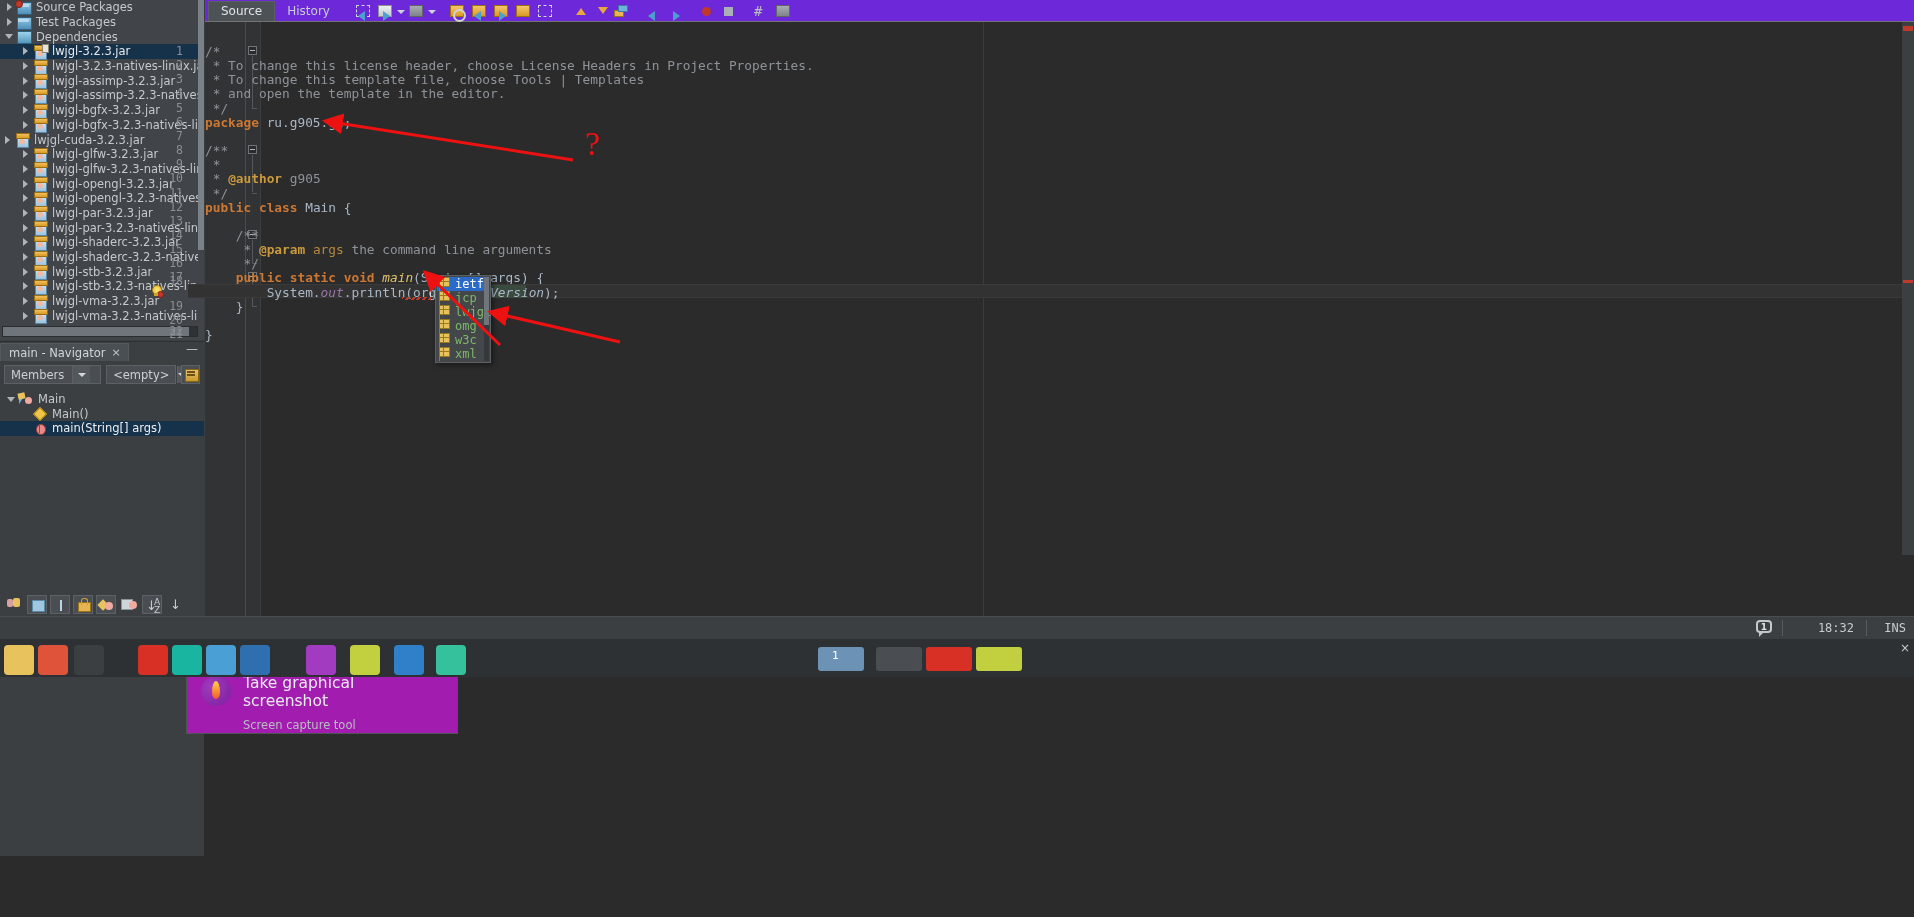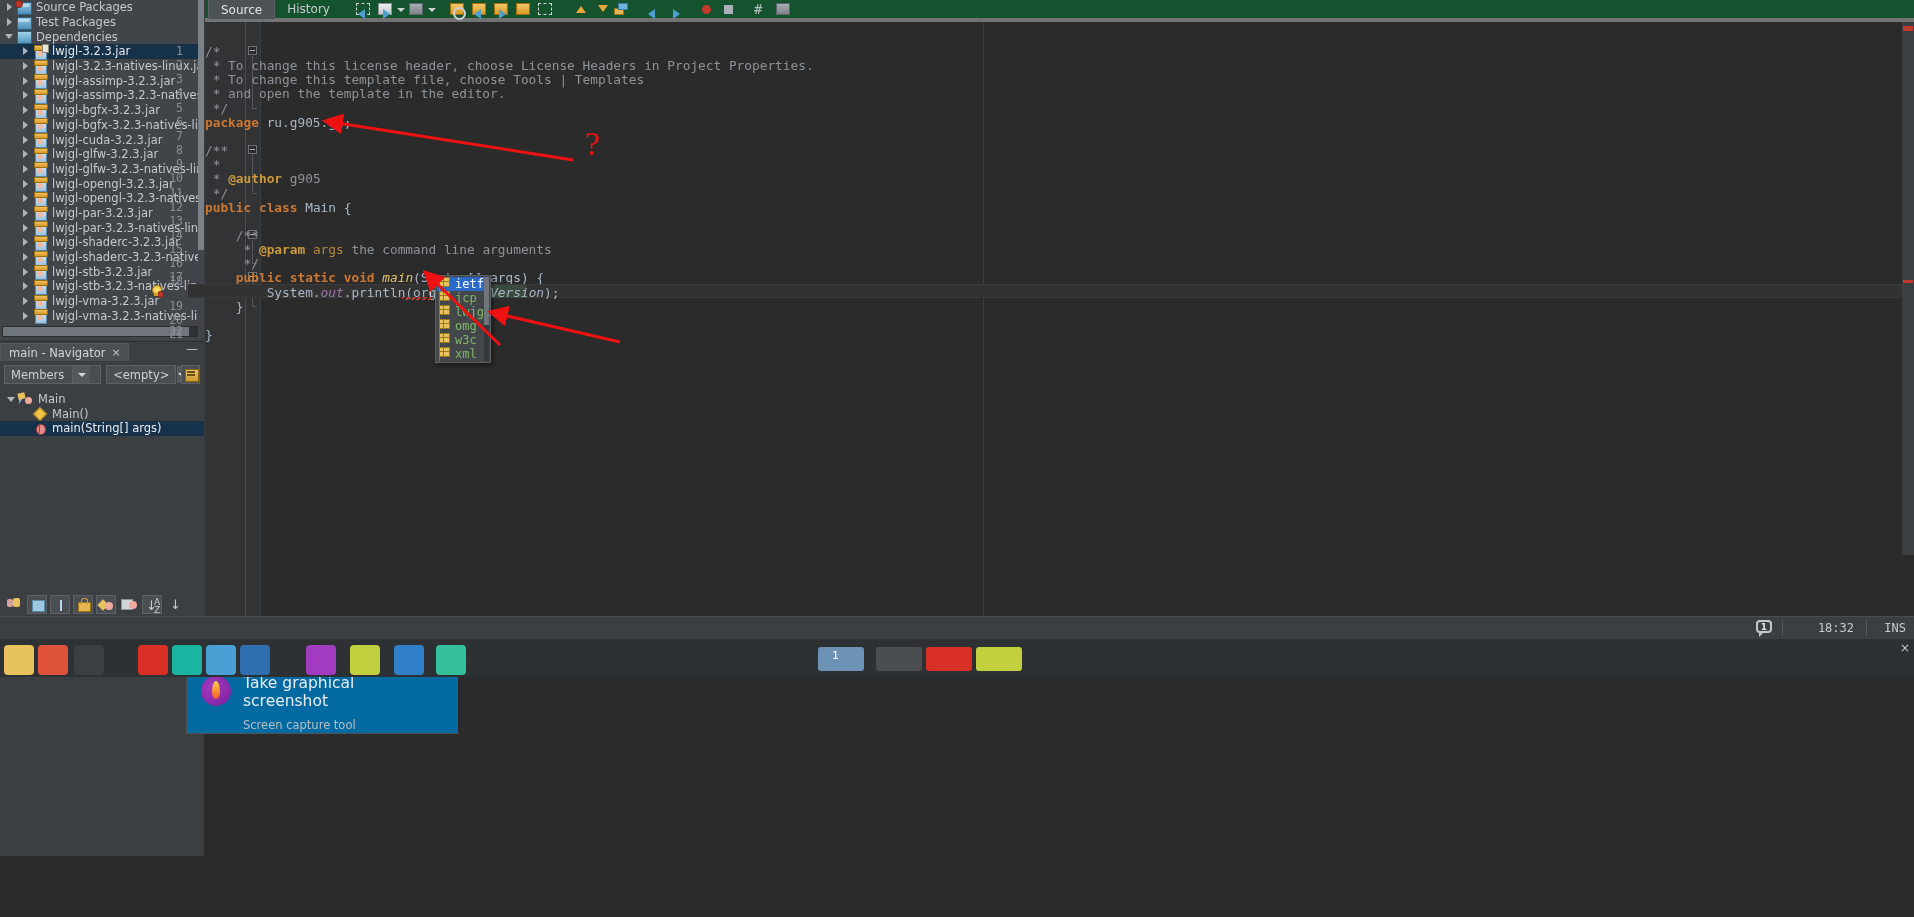--- a/index.html
+++ b/index.html
@@ -157,23 +157,23 @@
   .ico-meth::before{content:'';position:absolute;left:4px;top:2px;width:8px;height:9px;border-radius:50%;
     background:#e68a8a;border:1px solid #9c4040;}
   .ico-meth::after{content:'';position:absolute;left:7px;top:2px;width:1px;height:9px;background:#9c4040;}
 
   
   .editor-wrap {
     position: absolute; left: 205px; top: 0; right: 0; bottom: 61px;
     background: #2b2b2b;
   }
   .editor-toolbar {
-    height: 22px; background: #14532d;
+    height: 22px; background: #6d28d9;
     display:flex; align-items:center; gap:0px;
-    border-bottom: 4px solid #737373;
+    border-bottom: 1px solid #737373;
     position: relative;
   }
   .src-tab {
     height: 20px; margin-left: 3px;
     padding: 0 12px; display:flex;align-items:center;
     font-size: 12px; color:#e1e4e7; background:#4d5256;
     border:1px solid #5a5f63; border-bottom:none;
   }
   .hist-tab {
     height: 20px; padding: 0 12px; display:flex;align-items:center;
@@ -333,21 +333,21 @@
   }
   .sb-ins {
     position:absolute; right:8px; top:4px;
     font-family:"DejaVu Sans Mono", monospace; font-size:12px; color:#c8ccd0;
   }
   .sb-div { position:absolute; top:3px; width:1px; height:16px; background:#565b5f; }
 
   
   .tooltip {
     position:absolute; left:186px; top:661px; width:272px; height:73px;
-    background:#0369a1; border:1px solid #4f5356;
+    background:#a21caf; border:1px solid #4f5356;
     display:flex; align-items:flex-start; gap:12px; padding:12px 14px;
   }
   .tt-icon { width:30px;height:30px;border-radius:50%;
     background: radial-gradient(circle at 35% 35%, #a23bbf, #7a1f9c);
     position:relative; flex:0 0 30px; margin-top:2px; }
   .tt-icon::before{content:'';position:absolute;left:11px;top:5px;width:8px;height:18px;border-radius:50% 50% 50% 50%/60% 60% 40% 40%;
     background:linear-gradient(#ffd24a,#f25a2a);}
   .tt-title { font-size:15.5px; color:#e9ecef; font-family:"DejaVu Sans", sans-serif; }
   .tt-sub { font-size:11.5px; color:#b9bec3; margin-top:8px; font-family:"DejaVu Sans", sans-serif; }
 
@@ -437,21 +437,21 @@
         </div>
         <div class="tree-row" style="padding-left: 18px;">
           <span class="tw">
             <i class="arrow-r"></i>
           </span>
           <span class="ico ico-jar">
             <i class="dot"></i>
           </span>
           <span>lwjgl-bgfx-3.2.3-natives-linux.jar</span>
         </div>
-        <div class="tree-row" style="padding-left: 18px;">
+        <div class="tree-row" style="padding-left: 0;">
           <span class="tw">
             <i class="arrow-r"></i>
           </span>
           <span class="ico ico-jar">
             <i class="dot"></i>
           </span>
           <span>lwjgl-cuda-3.2.3.jar</span>
         </div>
         <div class="tree-row" style="padding-left: 18px;">
           <span class="tw">

